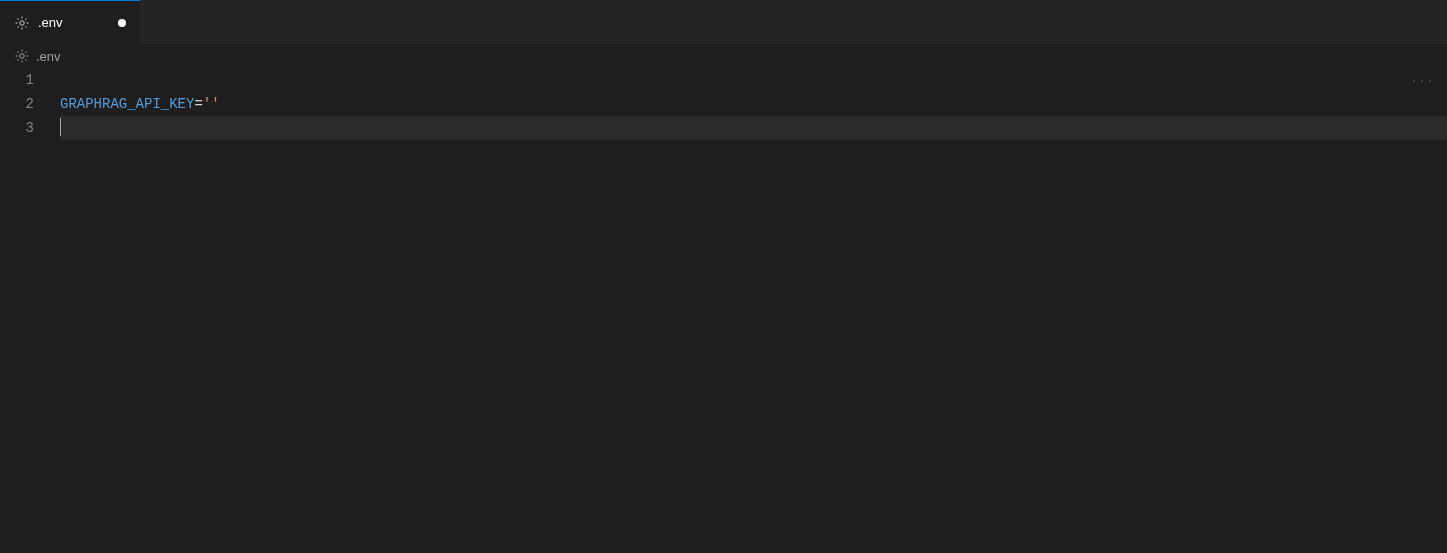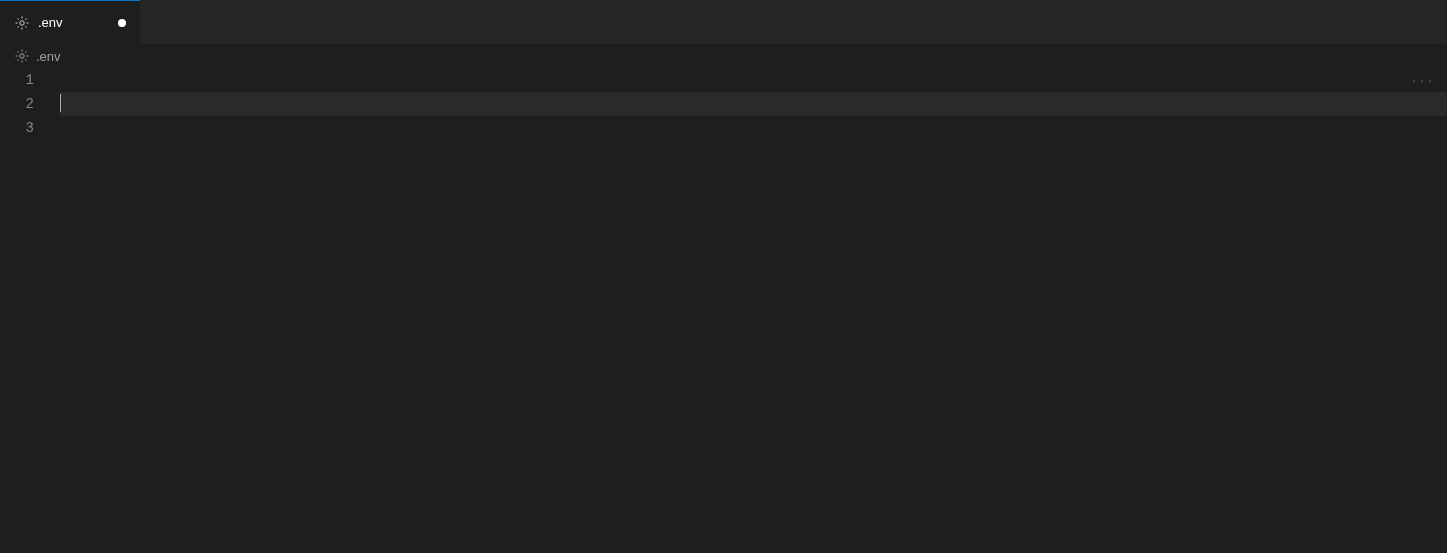--- a/index.html
+++ b/index.html
@@ -142,16 +142,17 @@
 </div>
 
 <div class="editor">
   <div class="gutter">
     <div class="line-no">1</div>
     <div class="line-no">2</div>
     <div class="line-no">3</div>
   </div>
   <div class="code-area">
     <div class="code-line"><span class="tok-key"></span><span class="tok-op"></span><span class="tok-str"></span></div>
+    <div class="code-line"><span class="tok-key">GRAPHRAG_API_KEY</span><span class="tok-op">=</span><span class="tok-str">''</span></div>
     <div class="code-line current"><span class="cursor-caret"></span><span class="tok-key"></span><span class="tok-op"></span><span class="tok-str"></span></div>
     <div class="minimap-dots">···</div>
   </div>
 </div>
 
 </body></html>

